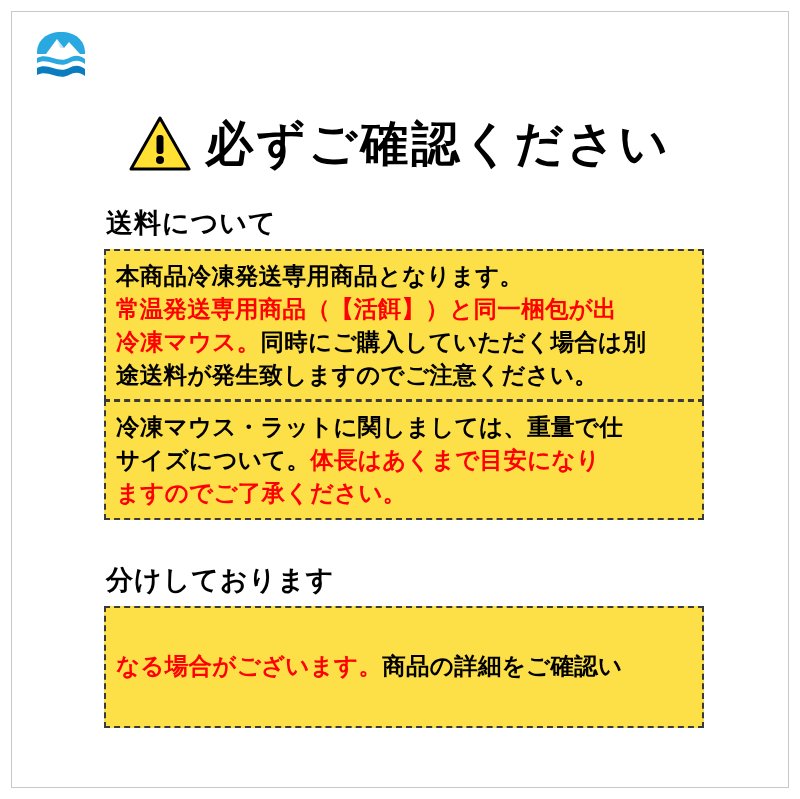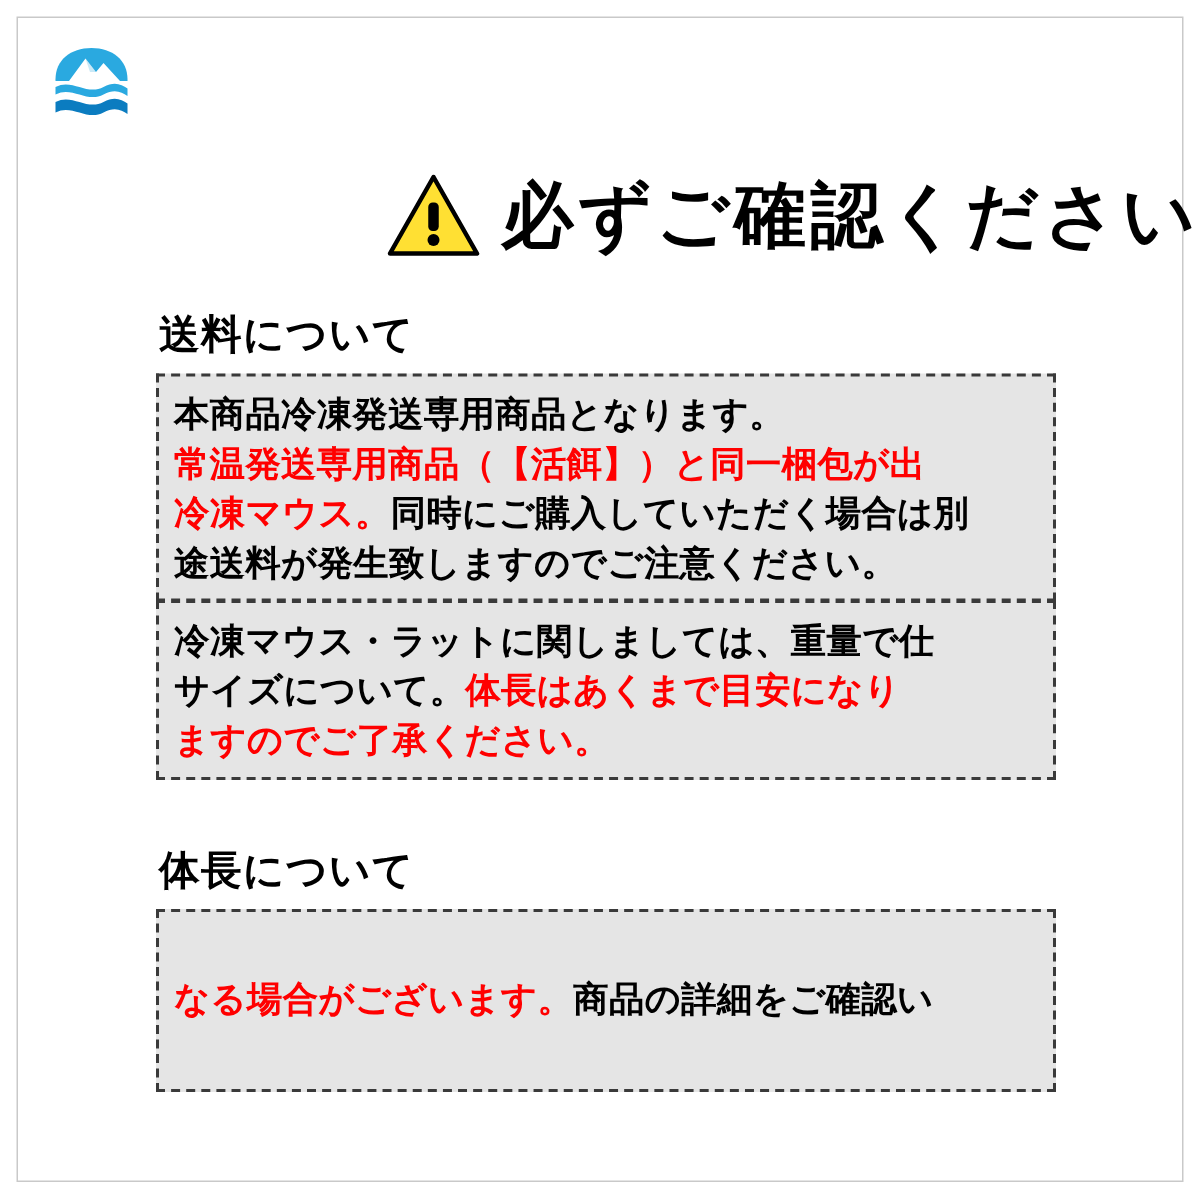--- a/index.html
+++ b/index.html
@@ -55,21 +55,21 @@
   }
 
   
   .heading-row {
     position: absolute;
     left: 0;
     top: 112px;
     width: 800px;
     display: flex;
     align-items: center;
-    justify-content: flex-end;
+    justify-content: center;
     gap: 14px;
   }
   .warn-icon {
     width: 62px;
     height: 58px;
     flex: 0 0 auto;
   }
   .heading-text {
     font-size: 48px;
     font-weight: bold;
@@ -88,21 +88,21 @@
     font-size: 27px;
     font-weight: bold;
     color: #000000;
     margin: 0 0 8px 2px;
     letter-spacing: 1px;
   }
   .dashed-box {
     border: 2px dashed #3a3a3a;
     box-sizing: border-box;
     padding: 9px 10px 10px 10px;
-    background: #e5e5e5;
+    background: #fde047;
   }
   .body-text {
     font-size: 23.5px;
     line-height: 1.40;
     color: #000000;
     font-weight: bold;
     letter-spacing: 0.3px;
     margin: 0;
   }
   .red { color: #ff0000; }
@@ -152,19 +152,19 @@
     </div>
   </div>
 
   <div class="section" id="section-length">
     <div class="dashed-box">
       <p class="body-text"><span class="blk">冷凍マウス・ラットに関しましては、重量で仕</span><br><span class="blk">サイズについて。</span><span class="red">体長はあくまで目安になり</span><br><span class="red">ますのでご了承ください。</span></p>
     </div>
   </div>
 
   <div class="section" id="section-size">
-    <div class="section-title">体長について</div>
+    <div class="section-title">分けしております</div>
     <div class="dashed-box">
       <p class="body-text"><br><span class="red">なる場合がございます。</span><span class="blk">商品の詳細をご確認い</span><br></p>
     </div>
   </div>
 
 </div>
 
 </body></html>

